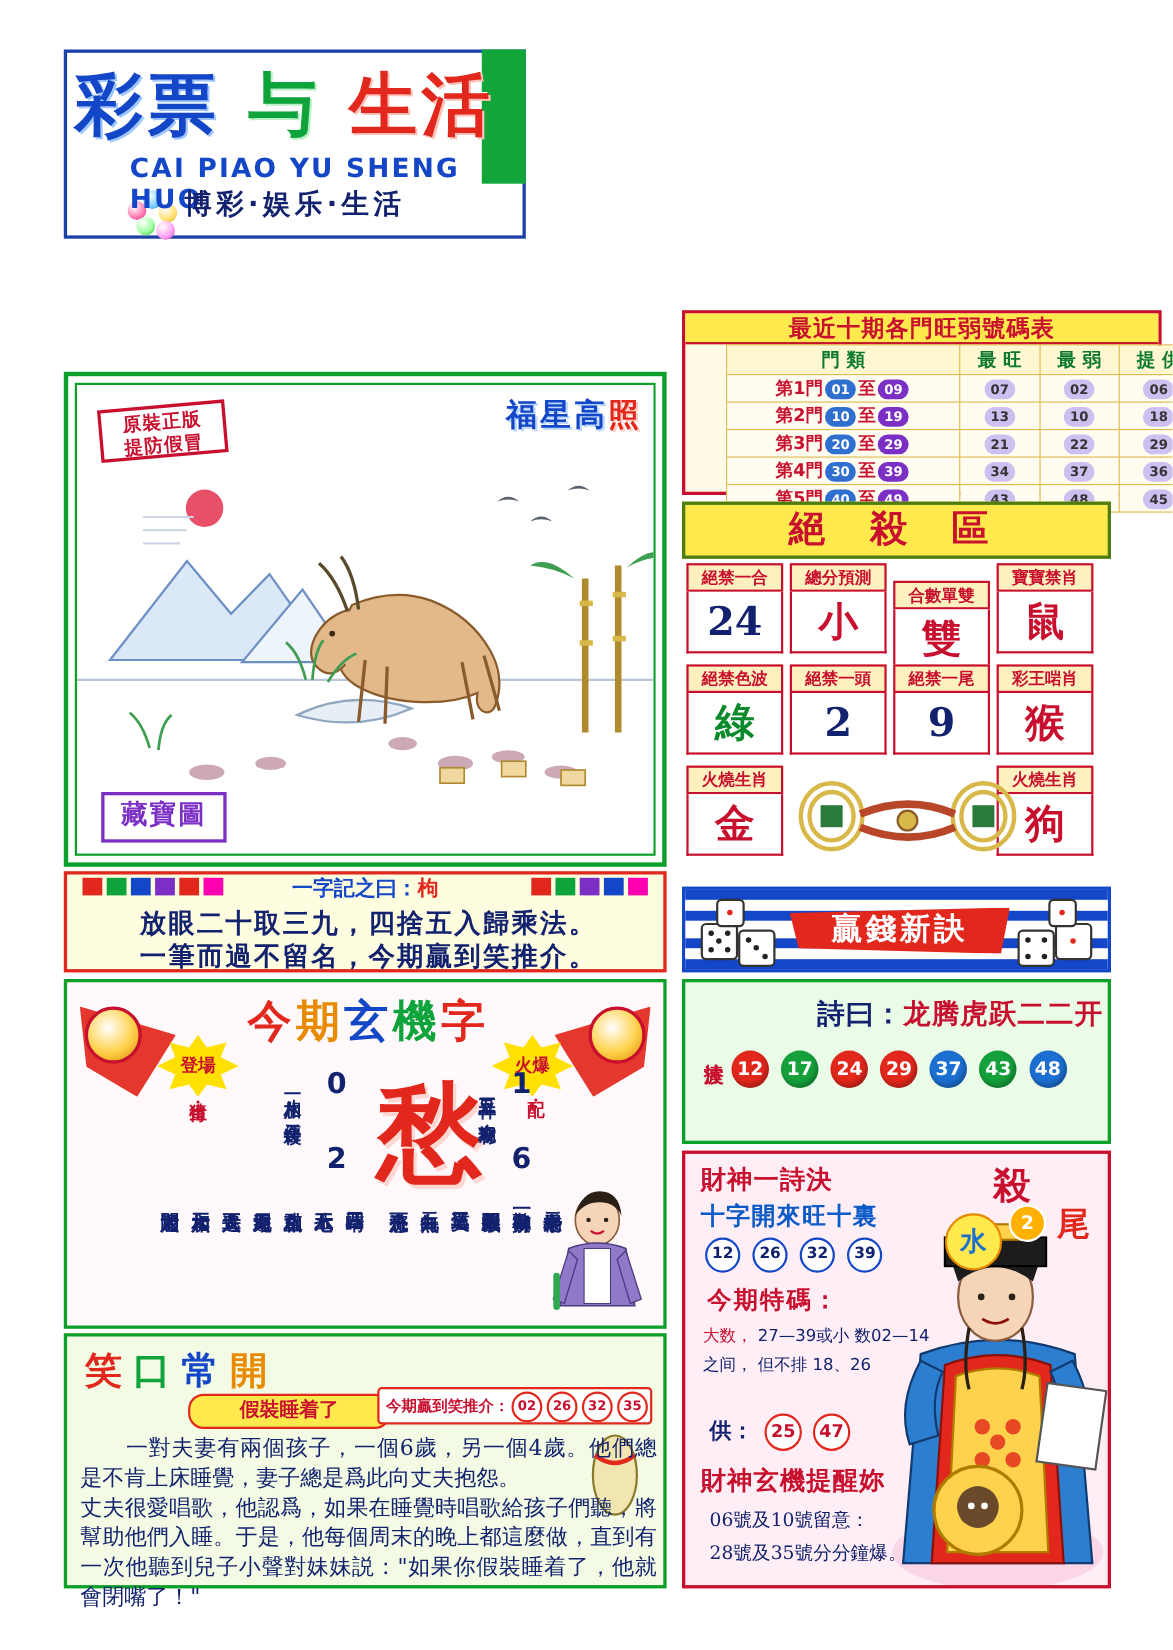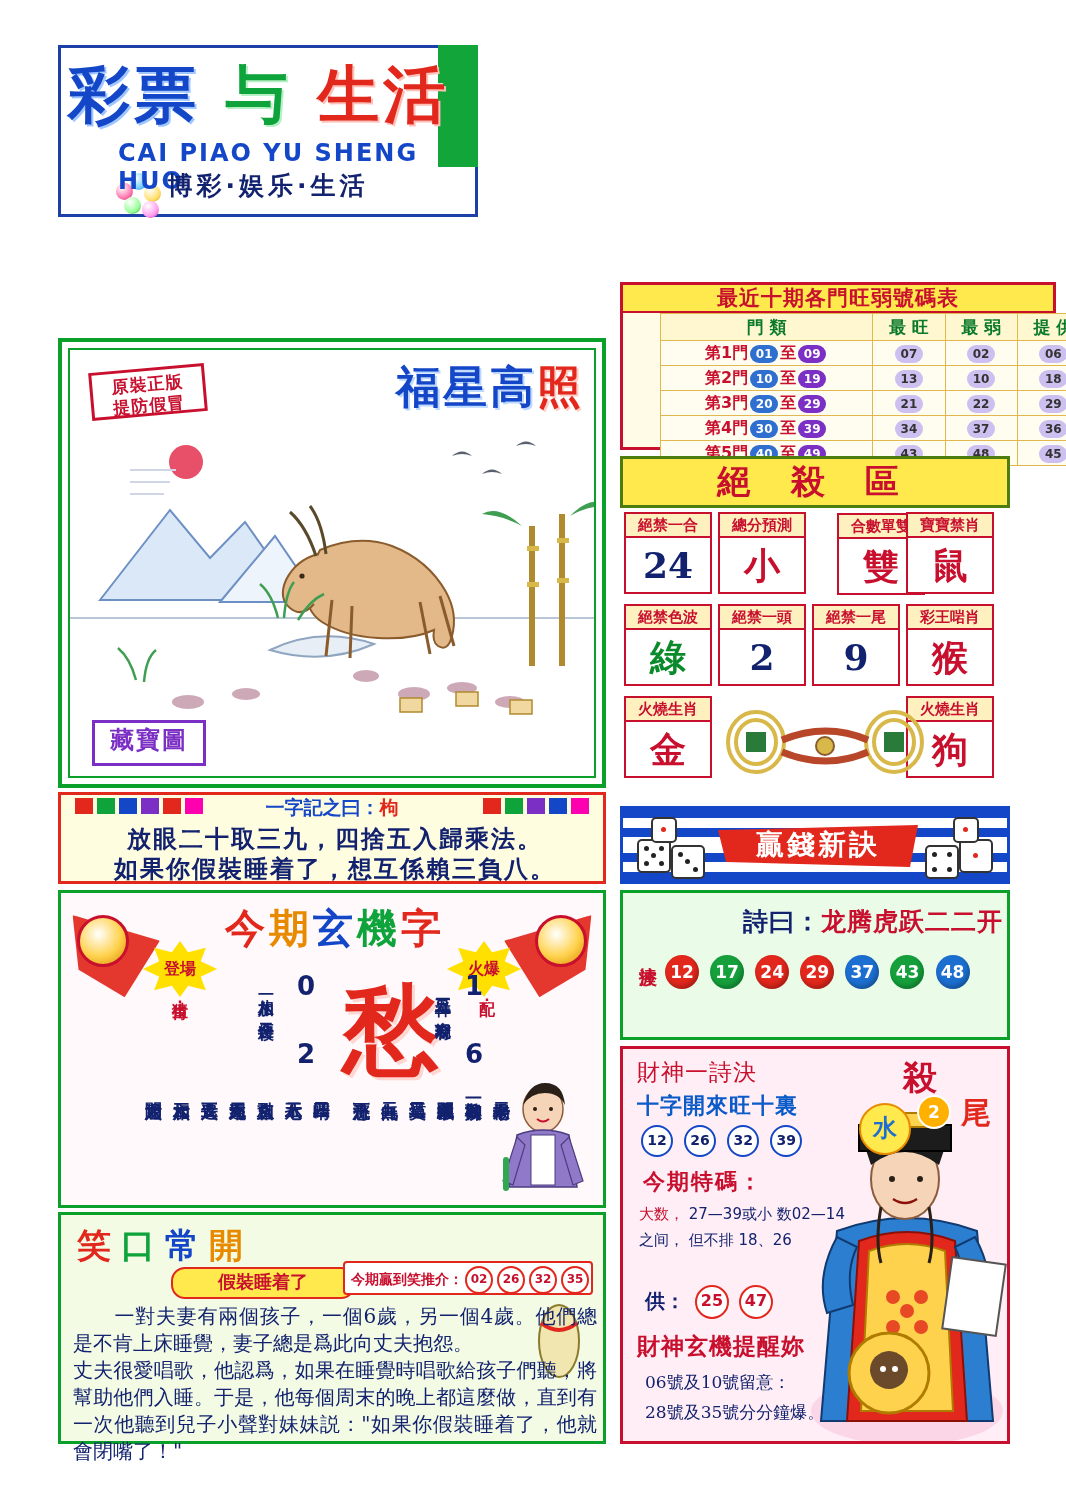--- a/index.html
+++ b/index.html
@@ -46,21 +46,21 @@
   
   #pic{left:58px;top:338px;width:548px;height:450px;border:4px solid #0aa02a;background:#fff;box-sizing:border-box;}
   #pic .inner{position:absolute;left:6px;top:6px;right:6px;bottom:6px;border:2px solid #0aa02a;background:#fdfdfd;}
   #pic .stamp{
     position:absolute;left:28px;top:26px;width:116px;height:48px;
     border:3px solid #c8102e;color:#c8102e;font-size:17px;font-weight:bold;
     line-height:21px;text-align:center;padding-top:3px;box-sizing:border-box;
     transform:rotate(-5deg);letter-spacing:1px;
   }
   #pic .fuxing{
-    position:absolute;right:18px;top:16px;font-size:44px;font-weight:bold;
+    position:absolute;right:18px;top:16px;font-size:28px;font-weight:bold;
     color:#1446c8;letter-spacing:3px;text-shadow:2px 2px 0 #bcd8ff;text-align:right;
   }
   #pic .fuxing .hot{color:#e2271c;text-shadow:2px 2px 0 #ffd0c8;}
   #pic .cangbao{
     position:absolute;left:30px;bottom:18px;width:108px;height:40px;
     border:3px solid #7b2fc4;color:#7b2fc4;font-size:24px;font-weight:bold;
     text-align:center;line-height:34px;background:#ffffff;letter-spacing:2px;
   }
   #pic svg{position:absolute;left:0;top:0;}
 
@@ -205,21 +205,21 @@
   #shiyue .balls{position:absolute;left:42px;top:62px;width:340px;height:40px;}
   .nball{
     display:inline-block;width:34px;height:34px;border-radius:50%;color:#fff;font-size:17px;font-weight:bold;
     text-align:center;line-height:34px;margin-right:6px;vertical-align:top;
     box-shadow:inset -2px -3px 4px rgba(0,0,0,.25);
   }
   .nb-red{background:#e2271c;}.nb-blue{background:#1c6fd0;}.nb-green{background:#15a03c;}
 
   
   #caishen{left:620px;top:1046px;width:390px;height:398px;border:3px solid #c8102e;background:#ffeef6;box-sizing:border-box;}
-  #caishen .t1{position:absolute;left:14px;top:8px;font-size:23px;font-weight:normal;color:#c8102e;letter-spacing:1px;}
+  #caishen .t1{position:absolute;left:14px;top:8px;font-size:23px;font-weight:bold;color:#c8102e;letter-spacing:1px;}
   #caishen .t2{position:absolute;left:14px;top:42px;font-size:22px;font-weight:bold;color:#0a5ac8;letter-spacing:1px;}
   #caishen .nums{position:absolute;left:18px;top:76px;}
   #caishen .nums .c{
     display:inline-block;width:28px;height:28px;border-radius:50%;border:2px solid #1446c8;
     color:#12226e;font-size:14px;font-weight:bold;text-align:center;line-height:26px;margin-right:6px;background:#fff;
   }
   #caishen .t3{position:absolute;left:20px;top:118px;font-size:22px;font-weight:bold;color:#c8102e;letter-spacing:2px;}
   #caishen .t4{position:absolute;left:16px;top:152px;width:220px;font-size:15px;color:#12226e;line-height:26px;}
   #caishen .t4 .r{color:#c8102e;}
   #caishen .gong{position:absolute;left:22px;top:236px;font-size:20px;font-weight:bold;color:#12226e;}
@@ -349,21 +349,21 @@
     <span class="sq" style="right:14px;background:#ff00b0;"></span>
     <span class="sq" style="right:36px;background:#1446c8;"></span>
     <span class="sq" style="right:58px;background:#7b2fc4;"></span>
     <span class="sq" style="right:80px;background:#0fa33c;"></span>
     <span class="sq" style="right:102px;background:#e2271c;"></span>
     <span class="txt">
       <span>一字記之曰：</span><span class="k">枸</span>
     </span>
   </div>
   <div class="line" style="top:28px;">放眼二十取三九，四捨五入歸乘法。</div>
-  <div class="line" style="top:58px;">如果你假裝睡着了，想互係賴三負八。</div>
+  <div class="line" style="top:58px;">一筆而過不留名，今期贏到笑推介。</div>
 </div>
 
 <div class="abs" id="xuanji">
   <div class="ribbon" style="left:6px;top:28px;transform:rotate(8deg);"></div>
   <div class="ribbon" style="right:6px;top:28px;transform:scaleX(-1) rotate(8deg);"></div>
   <div class="knot" style="left:16px;top:22px;"></div>
   <div class="knot" style="right:16px;top:22px;"></div>
   <div class="title">
     <span class="a">今</span><span class="d">期</span><span class="b">玄</span><span class="c">機</span><span class="a">字</span>
   </div>
@@ -477,21 +477,21 @@
 
 <div class="abs" id="juesha">
   <div class="jcell" style="left:4px;top:0;">
     <div class="h">絕禁一合</div>
     <div class="v v-blue">24</div>
   </div>
   <div class="jcell" style="left:98px;top:0;">
     <div class="h">總分預測</div>
     <div class="v v-red">小</div>
   </div>
-  <div class="jcell" style="left:192px;top:1px;margin-left:25px;">
+  <div class="jcell" style="left:192px;top:16px;">
     <div class="h">合數單雙</div>
     <div class="v v-red">雙</div>
   </div>
   <div class="jcell" style="left:286px;top:0;">
     <div class="h">寶寶禁肖</div>
     <div class="v v-red">鼠</div>
   </div>
 
   <div class="jcell" style="left:4px;top:92px;">
     <div class="h">絕禁色波</div>

